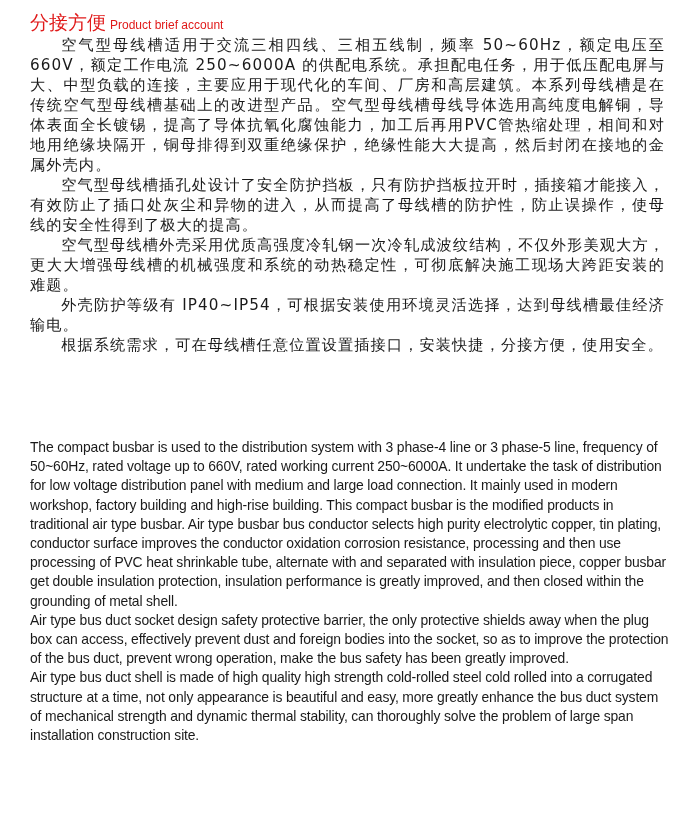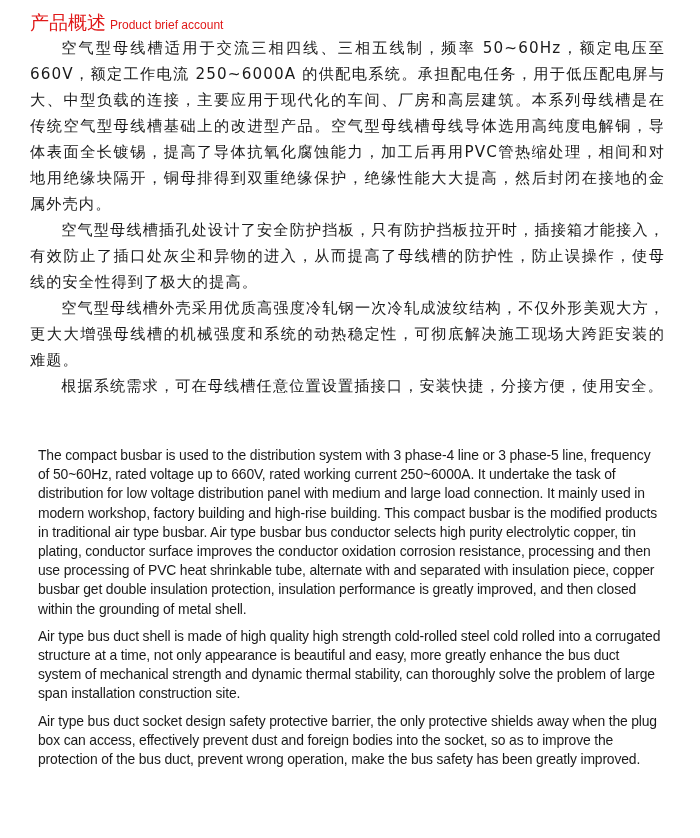--- a/index.html
+++ b/index.html
@@ -41,21 +41,21 @@
       margin-left: 4px;
       vertical-align: baseline;
     }
     .zh-block {
       position: absolute;
       left: 30px;
       top: 35px;
       width: 635px;
       font-family: "DejaVu Sans", sans-serif;
       font-size: 15.2px;
-      line-height: 26px;
+      line-height: 20px;
       color: #1a1a1a;
       letter-spacing: 1.1px;
     }
     .zh-block p {
       margin: 0;
       text-indent: 2.05em;
       text-align: justify;
       text-align-last: left;
     }
     .en-block {
@@ -63,38 +63,39 @@
       left: 30px;
       top: 438px;
       width: 640px;
       font-family: "Liberation Sans", sans-serif;
       font-size: 13.9px;
       line-height: 19.2px;
       color: #1a1a1a;
       letter-spacing: -0.15px;
     }
     .en-block p {
-      margin: 8px;
+      margin: 0;
     }
   </style>
 </head>
 <body>
 
 <div class="page">
 
   <div class="title">
-    <span class="zh">产品概述</span><span class="en">Product brief account</span>
+    <span class="zh">分接方便</span><span class="en">Product brief account</span>
   </div>
 
   <div class="zh-block">
     <p>空气型母线槽适用于交流三相四线、三相五线制，频率 50~60Hz，额定电压至 660V，额定工作电流 250~6000A 的供配电系统。承担配电任务，用于低压配电屏与大、中型负载的连接，主要应用于现代化的车间、厂房和高层建筑。本系列母线槽是在传统空气型母线槽基础上的改进型产品。空气型母线槽母线导体选用高纯度电解铜，导体表面全长镀锡，提高了导体抗氧化腐蚀能力，加工后再用PVC管热缩处理，相间和对地用绝缘块隔开，铜母排得到双重绝缘保护，绝缘性能大大提高，然后封闭在接地的金属外壳内。</p>
     <p>空气型母线槽插孔处设计了安全防护挡板，只有防护挡板拉开时，插接箱才能接入，有效防止了插口处灰尘和异物的进入，从而提高了母线槽的防护性，防止误操作，使母线的安全性得到了极大的提高。</p>
     <p>空气型母线槽外壳采用优质高强度冷轧钢一次冷轧成波纹结构，不仅外形美观大方，更大大增强母线槽的机械强度和系统的动热稳定性，可彻底解决施工现场大跨距安装的难题。</p>
+    <p>外壳防护等级有 IP40~IP54，可根据安装使用环境灵活选择，达到母线槽最佳经济输电。</p>
     <p>根据系统需求，可在母线槽任意位置设置插接口，安装快捷，分接方便，使用安全。</p>
   </div>
 
   <div class="en-block">
     <p>The compact busbar is used to the distribution system with 3 phase-4 line or 3 phase-5 line, frequency of 50~60Hz, rated voltage up to 660V, rated working current 250~6000A.  It undertake the task of distribution for low voltage distribution panel with medium and large load connection. It mainly used in modern workshop, factory building and high-rise building. This compact busbar is the modified products in traditional air type busbar.  Air type busbar bus conductor selects high purity electrolytic copper, tin plating, conductor surface improves the conductor oxidation corrosion resistance, processing and then use processing of PVC heat shrinkable tube, alternate with and separated with insulation piece, copper busbar get double insulation protection, insulation performance is greatly improved, and then closed within the grounding of metal shell.</p>
+    <p>Air type bus duct socket design safety protective barrier, the only protective shields away when the plug box can access, effectively prevent dust and foreign bodies into the socket, so as to improve the protection of the bus duct, prevent wrong operation, make the bus safety has been greatly improved.</p>
     <p>Air type bus duct shell is made of high quality high strength cold-rolled steel cold rolled into a corrugated structure at a time, not only appearance is beautiful and easy, more greatly enhance the bus duct system of mechanical strength and dynamic thermal stability, can thoroughly solve the problem of large span installation construction site.</p>
-    <p>Air type bus duct socket design safety protective barrier, the only protective shields away when the plug box can access, effectively prevent dust and foreign bodies into the socket, so as to improve the protection of the bus duct, prevent wrong operation, make the bus safety has been greatly improved.</p>
   </div>
 
 </div>
 
 </body></html>

